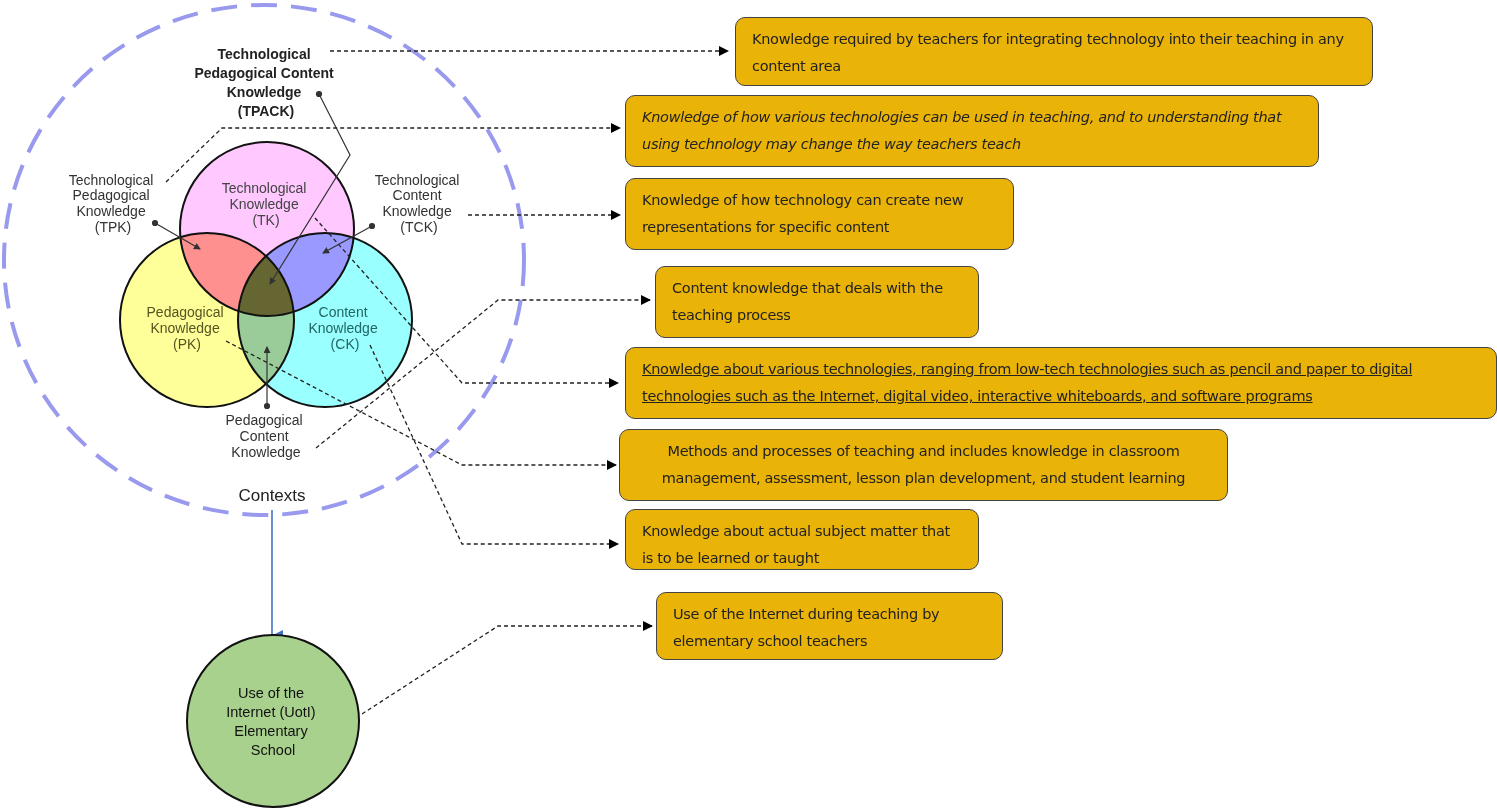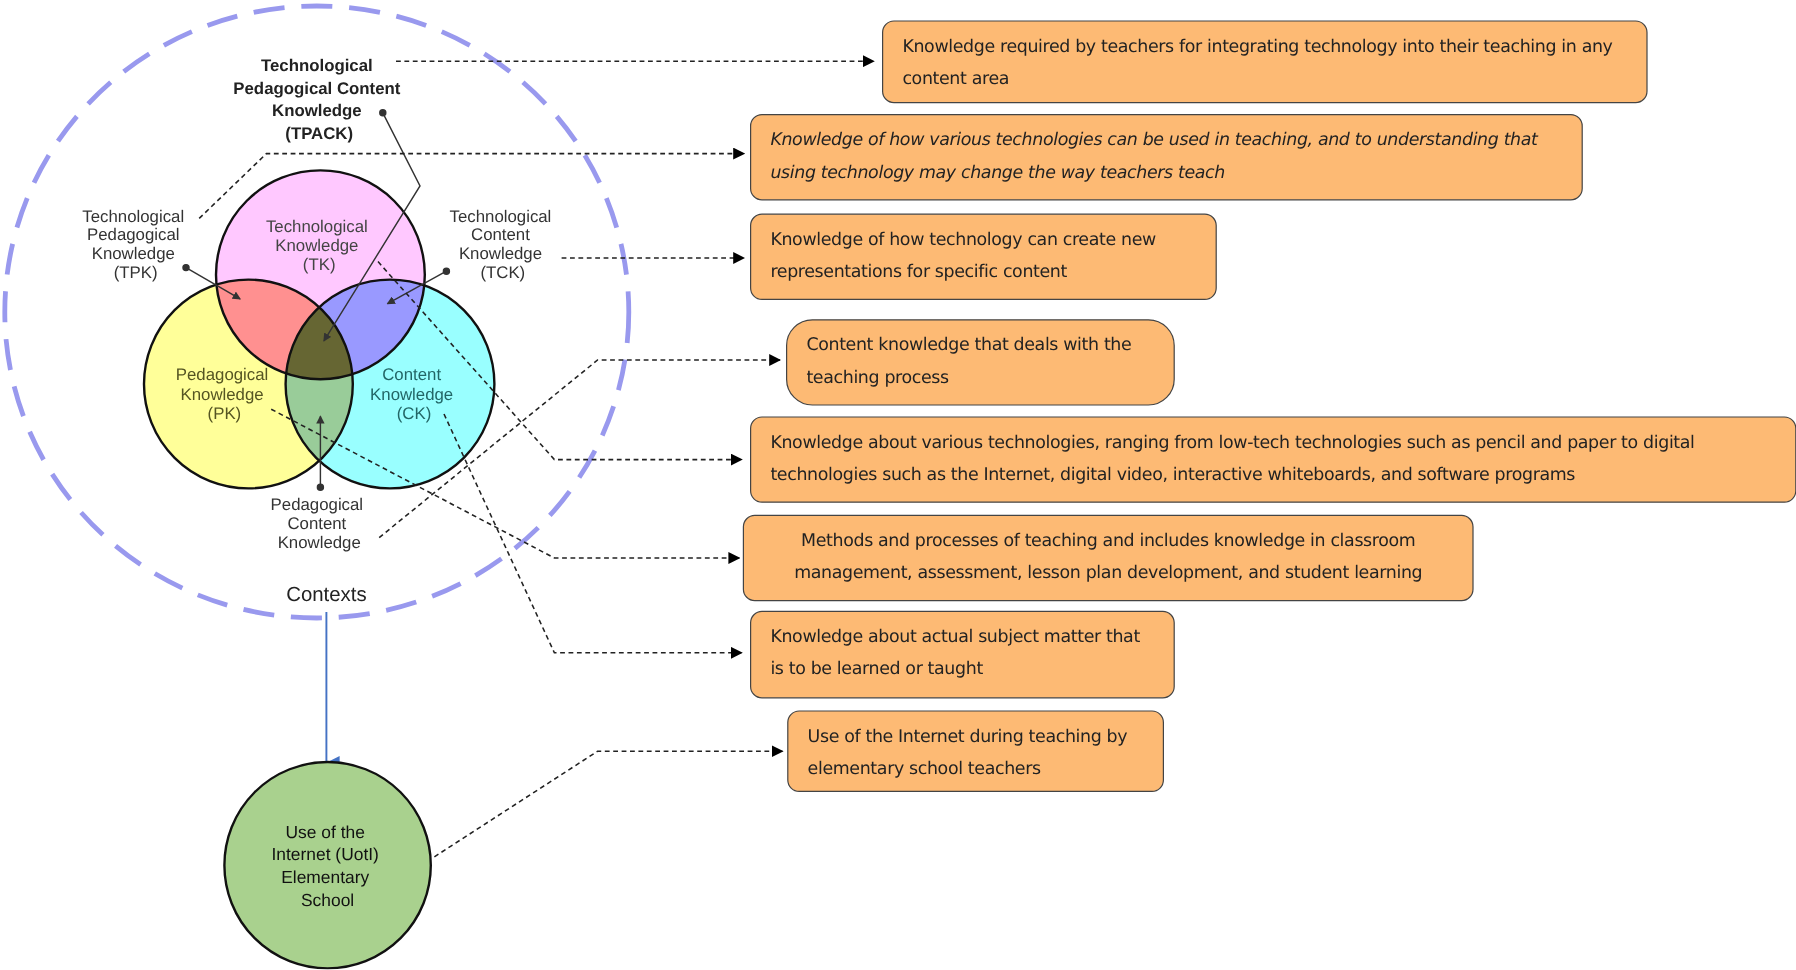--- a/index.html
+++ b/index.html
@@ -1,20 +1,20 @@
 <!DOCTYPE html>
 <html><head>
 <meta charset="utf-8">
 <style>
   html,body{margin:0;padding:0;background:#fff;}
   body{width:1497px;height:808px;position:relative;overflow:hidden;font-family:"Liberation Sans",sans-serif;}
   svg.diag{position:absolute;left:0;top:0;}
   .lbl{font-family:"Liberation Sans",sans-serif;fill:#333;font-size:14px;}
   .lbl-b{font-family:"Liberation Sans",sans-serif;fill:#222;font-size:14px;font-weight:bold;}
-  .box{position:absolute;border:1.5px solid #444;border-radius:10px;background:#fdba74;box-sizing:border-box;
+  .box{position:absolute;border:1.5px solid #444;border-radius:10px;background:#eab308;box-sizing:border-box;
        padding:8px 16px;font-family:"DejaVu Sans",sans-serif;font-size:14.5px;line-height:27px;color:#222;letter-spacing:-0.3px;}
 </style>
 </head>
 <body>
 
 <svg class="diag" width="1497" height="808">
   <defs>
     <marker id="ah" markerWidth="10" markerHeight="10" refX="9" refY="5" orient="auto" markerUnits="userSpaceOnUse">
       <path d="M0,0 L10,5 L0,10 z" fill="#000"></path>
     </marker>
@@ -135,27 +135,27 @@
 
 <div class="box" style="left:735px;top:17px;width:638px;height:69px;">
   <span>Knowledge required by teachers for integrating technology into their teaching in any content area</span>
 </div>
 <div class="box" style="left:625px;top:95px;width:694px;height:72px;font-style:italic;">
   <span>Knowledge of how various technologies can be used in teaching, and to understanding that using technology may change the way teachers teach</span>
 </div>
 <div class="box" style="left:625px;top:178px;width:389px;height:72px;">
   <span>Knowledge of how technology can create new representations for specific content</span>
 </div>
-<div class="box" style="left:655px;top:266px;width:324px;height:72px;border-radius:22px;">
+<div class="box" style="left:655px;top:266px;width:324px;height:72px;">
   <span>Content knowledge that deals with the teaching process</span>
 </div>
-<div class="box" style="left:625px;top:347px;width:872px;height:72px;">
+<div class="box" style="left:625px;top:347px;width:872px;height:72px;text-decoration:underline;">
   <span>Knowledge about various technologies, ranging from low-tech technologies such as pencil and paper to digital technologies such as the Internet, digital video, interactive whiteboards, and software programs</span>
 </div>
 <div class="box" style="left:619px;top:429px;width:609px;height:72px;text-align:center;">
   <span>Methods and processes of teaching and includes knowledge in classroom management, assessment, lesson plan development, and student learning</span>
 </div>
-<div class="box" style="left:625px;top:509px;width:354px;height:73px;">
+<div class="box" style="left:625px;top:509px;width:354px;height:61px;">
   <span>Knowledge about actual subject matter that is to be learned or taught</span>
 </div>
-<div class="box" style="left:656px;top:592px;width:314px;height:68px;">
+<div class="box" style="left:656px;top:592px;width:347px;height:68px;">
   <span>Use of the Internet during teaching by elementary school teachers</span>
 </div>
 
 </body></html>

